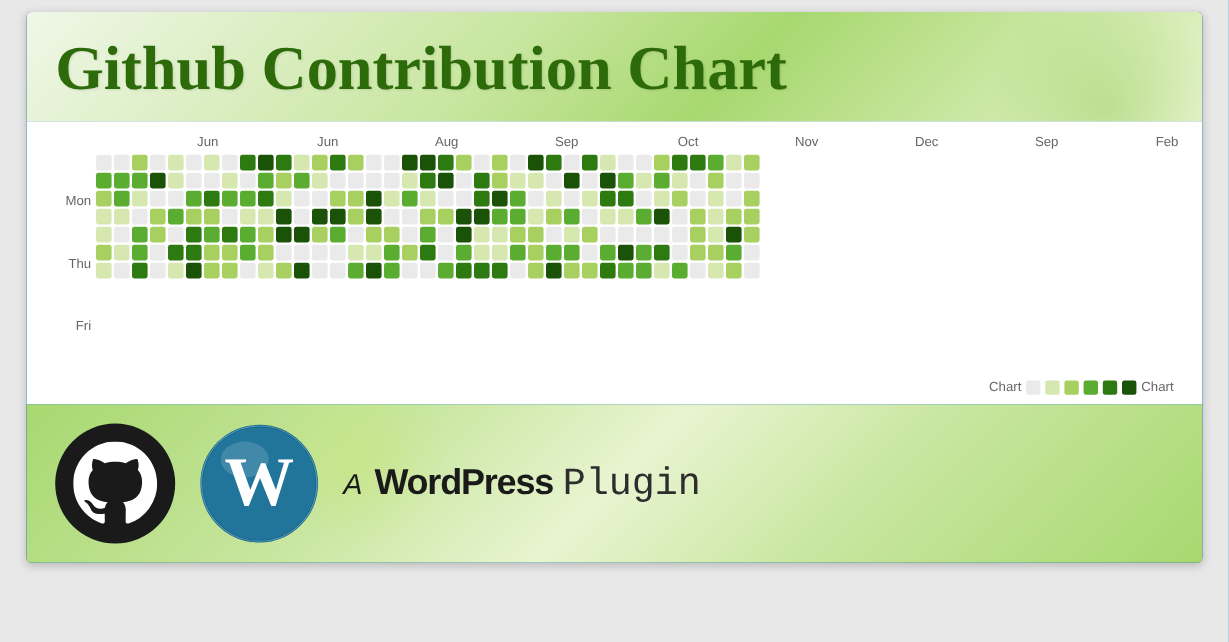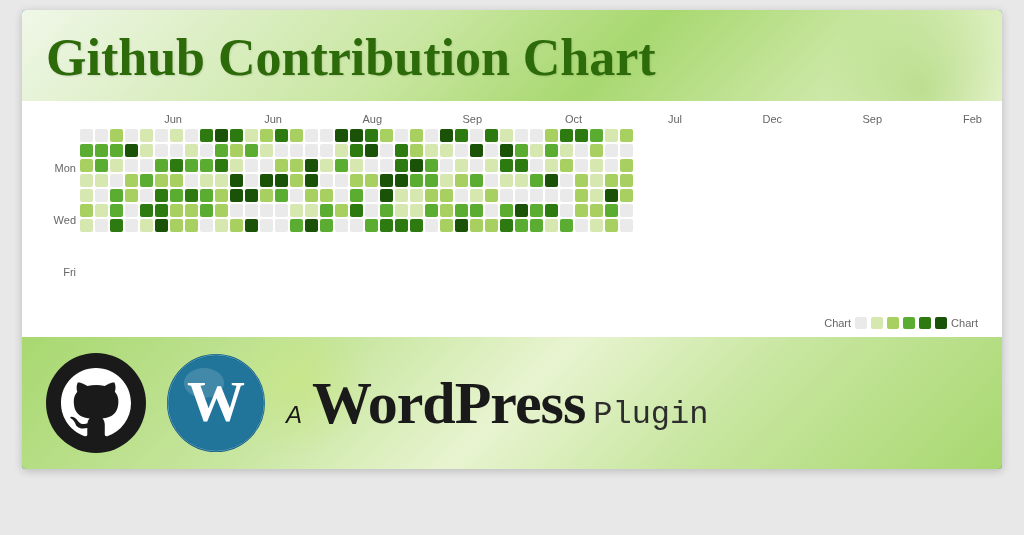--- a/index.html
+++ b/index.html
@@ -211,23 +211,23 @@
 
     .footer-text .a-text {
       font-size: 24px;
       font-style: italic;
       text-transform: uppercase;
       letter-spacing: 2px;
       color: #1a1a1a;
     }
 
     .footer-text .wp-text {
-      font-size: 60px;
+      font-size: 30px;
       font-weight: 900;
-      font-family: Liberation Serif, serif;
+      font-family: Liberation Sans, sans-serif;
       color: #1a1a1a;
       letter-spacing: -1px;
     }
 
     .footer-text .plugin-text {
       font-size: 32px;
       font-weight: 300;
       color: #2d2d2d;
       font-family: 'Courier New', monospace;
       text-align: center;
@@ -243,33 +243,33 @@
   </div>
 
   <div class="chart-section">
 
     <div class="month-labels">
     <span class="month-label">Jun</span>
         <span class="month-label">Jun</span>
         <span class="month-label">Aug</span>
         <span class="month-label">Sep</span>
         <span class="month-label">Oct</span>
-        <span class="month-label">Jul</span>
+        <span class="month-label">Nov</span>
         <span class="month-label">Dec</span>
         <span class="month-label">Sep</span>
         <span class="month-label">Feb</span>
       </div>
 
     <div class="chart-body">
 
       <div class="day-labels">
         <div class="day-label hidden"></div>
         <div class="day-label">Mon</div>
         <div class="day-label hidden"></div>
-        <div class="day-label">Wed</div>
+        <div class="day-label">Thu</div>
         <div class="day-label hidden"></div>
         <div class="day-label">Fri</div>
         <div class="day-label hidden"></div>
       </div>
 
       <div class="grid-container" id="grid-container">
       <div class="week-row">
             <div class="cell c0"></div>
             <div class="cell c0"></div>
             <div class="cell c2"></div>

